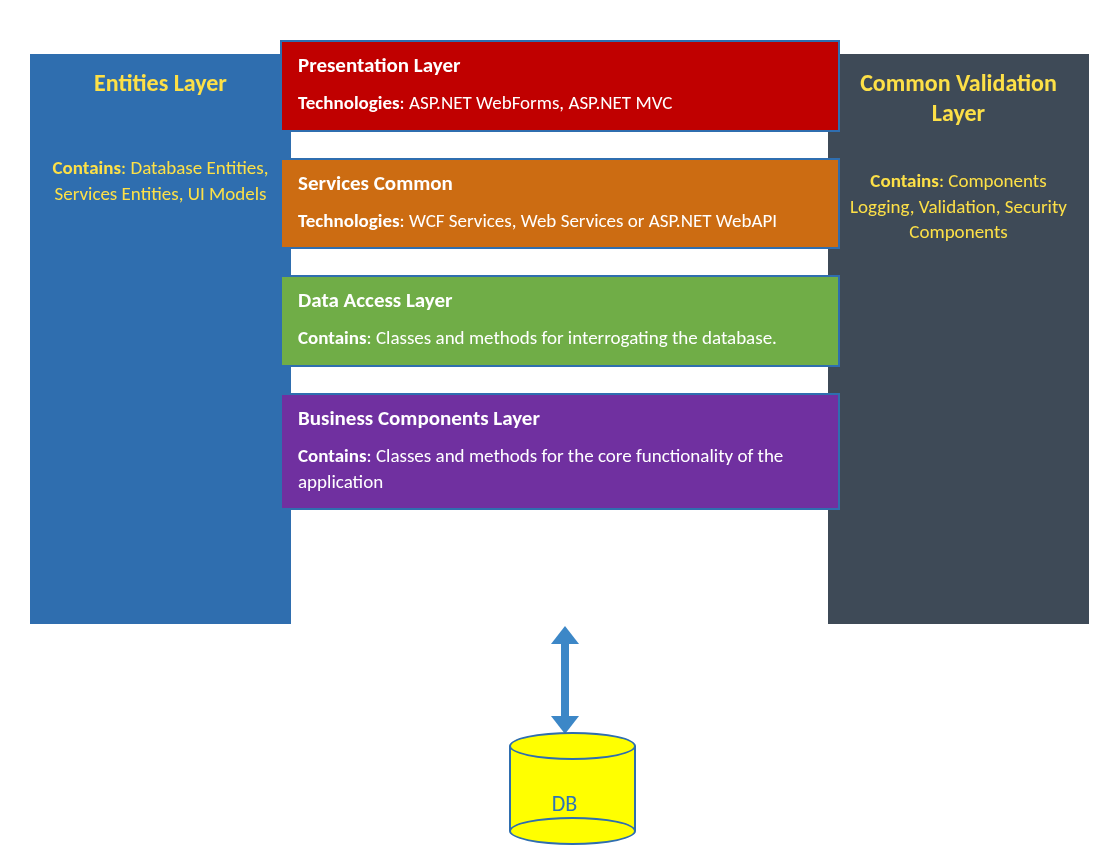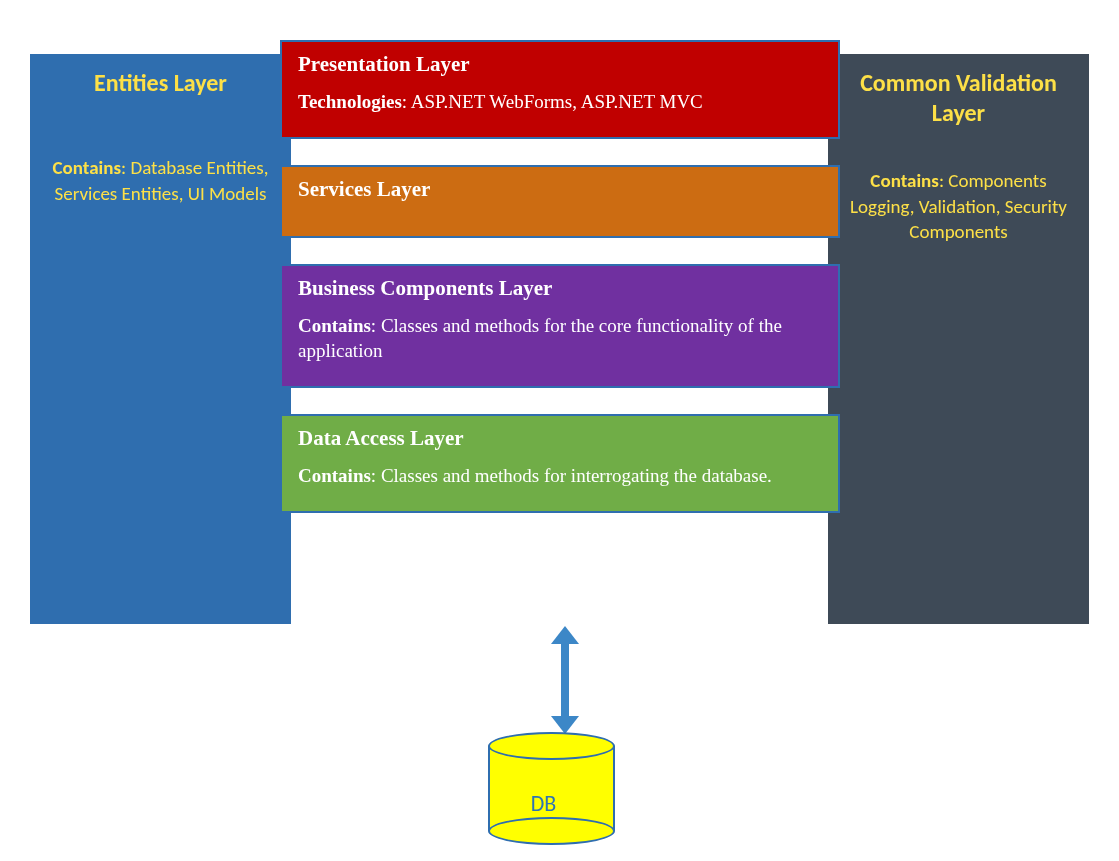--- a/index.html
+++ b/index.html
@@ -36,23 +36,22 @@
 
   .center-col {
     position: absolute;
     top: 40px;
     left: 280px;
     width: 560px;
   }
   .layer {
     border: 2px solid #2F6EAF;
     margin-bottom: 26px;
-    padding: 10px 16px 22px 16px;
+    padding: 10px 16px 14px 16px;
     color: #fff;
-    font-family: Liberation Serif, serif;
   }
   .layer-title { font-size: 21px; font-weight: bold; margin-bottom: 12px; }
   .layer-body { font-size: 19px; line-height: 1.35; margin-top: 12px; }
   .layer-body b { font-weight: bold; }
 
   .presentation { background: #C00000; }
   .services { background: #CC6C12; }
   .business { background: #7030A0; }
   .data-access { background: #70AD47; border-color:#2F6EAF; }
 
@@ -73,21 +72,21 @@
     position:absolute; left:-4px; width:0; height:0;
     border-left:14px solid transparent;
     border-right:14px solid transparent;
   }
   .arrow-head-up { top:-4px; border-bottom:18px solid #3C87C7; }
   .arrow-head-down { bottom:-4px; border-top:18px solid #3C87C7; }
 
   
   .db {
     position:absolute;
-    left: 488px;
+    left: 509px;
     top: 732px;
     width: 111px;
     height: 110px;
   }
   .db-body {
     position:absolute; left:0; top:14px; width:127px; height:85px;
     background:#FFFF00; border-left:2px solid #2F6EAF; border-right:2px solid #2F6EAF;
   }
   .db-bottom {
     position:absolute; left:0; bottom:-3px; width:127px; height:28px;
@@ -121,32 +120,35 @@
 </div>
 
 <div class="center-col">
   <div class="layer presentation">
     <div class="layer-title">Presentation Layer</div>
     <div class="layer-body">
       <b>Technologies</b><span>: ASP.NET WebForms, ASP.NET MVC</span>
     </div>
   </div>
   <div class="layer services">
-    <div class="layer-title">Services Layer</div>
-  </div>
-  <div class="layer business">
-    <div class="layer-title">Business Components Layer</div>
+    <div class="layer-title">Services Common</div>
     <div class="layer-body">
-      <b>Contains</b><span>: Classes and methods for the core functionality of the application</span>
+      <b>Technologies</b><span>: WCF Services, Web Services or ASP.NET WebAPI</span>
     </div>
   </div>
   <div class="layer data-access">
     <div class="layer-title">Data Access Layer</div>
     <div class="layer-body">
       <b>Contains</b><span>: Classes and methods for interrogating the database.</span>
+    </div>
+  </div>
+  <div class="layer business">
+    <div class="layer-title">Business Components Layer</div>
+    <div class="layer-body">
+      <b>Contains</b><span>: Classes and methods for the core functionality of the application</span>
     </div>
   </div>
 </div>
 
 <div class="arrow-wrap">
   <div class="arrow-head-up"></div>
   <div class="arrow-line"></div>
   <div class="arrow-head-down"></div>
 </div>
 

